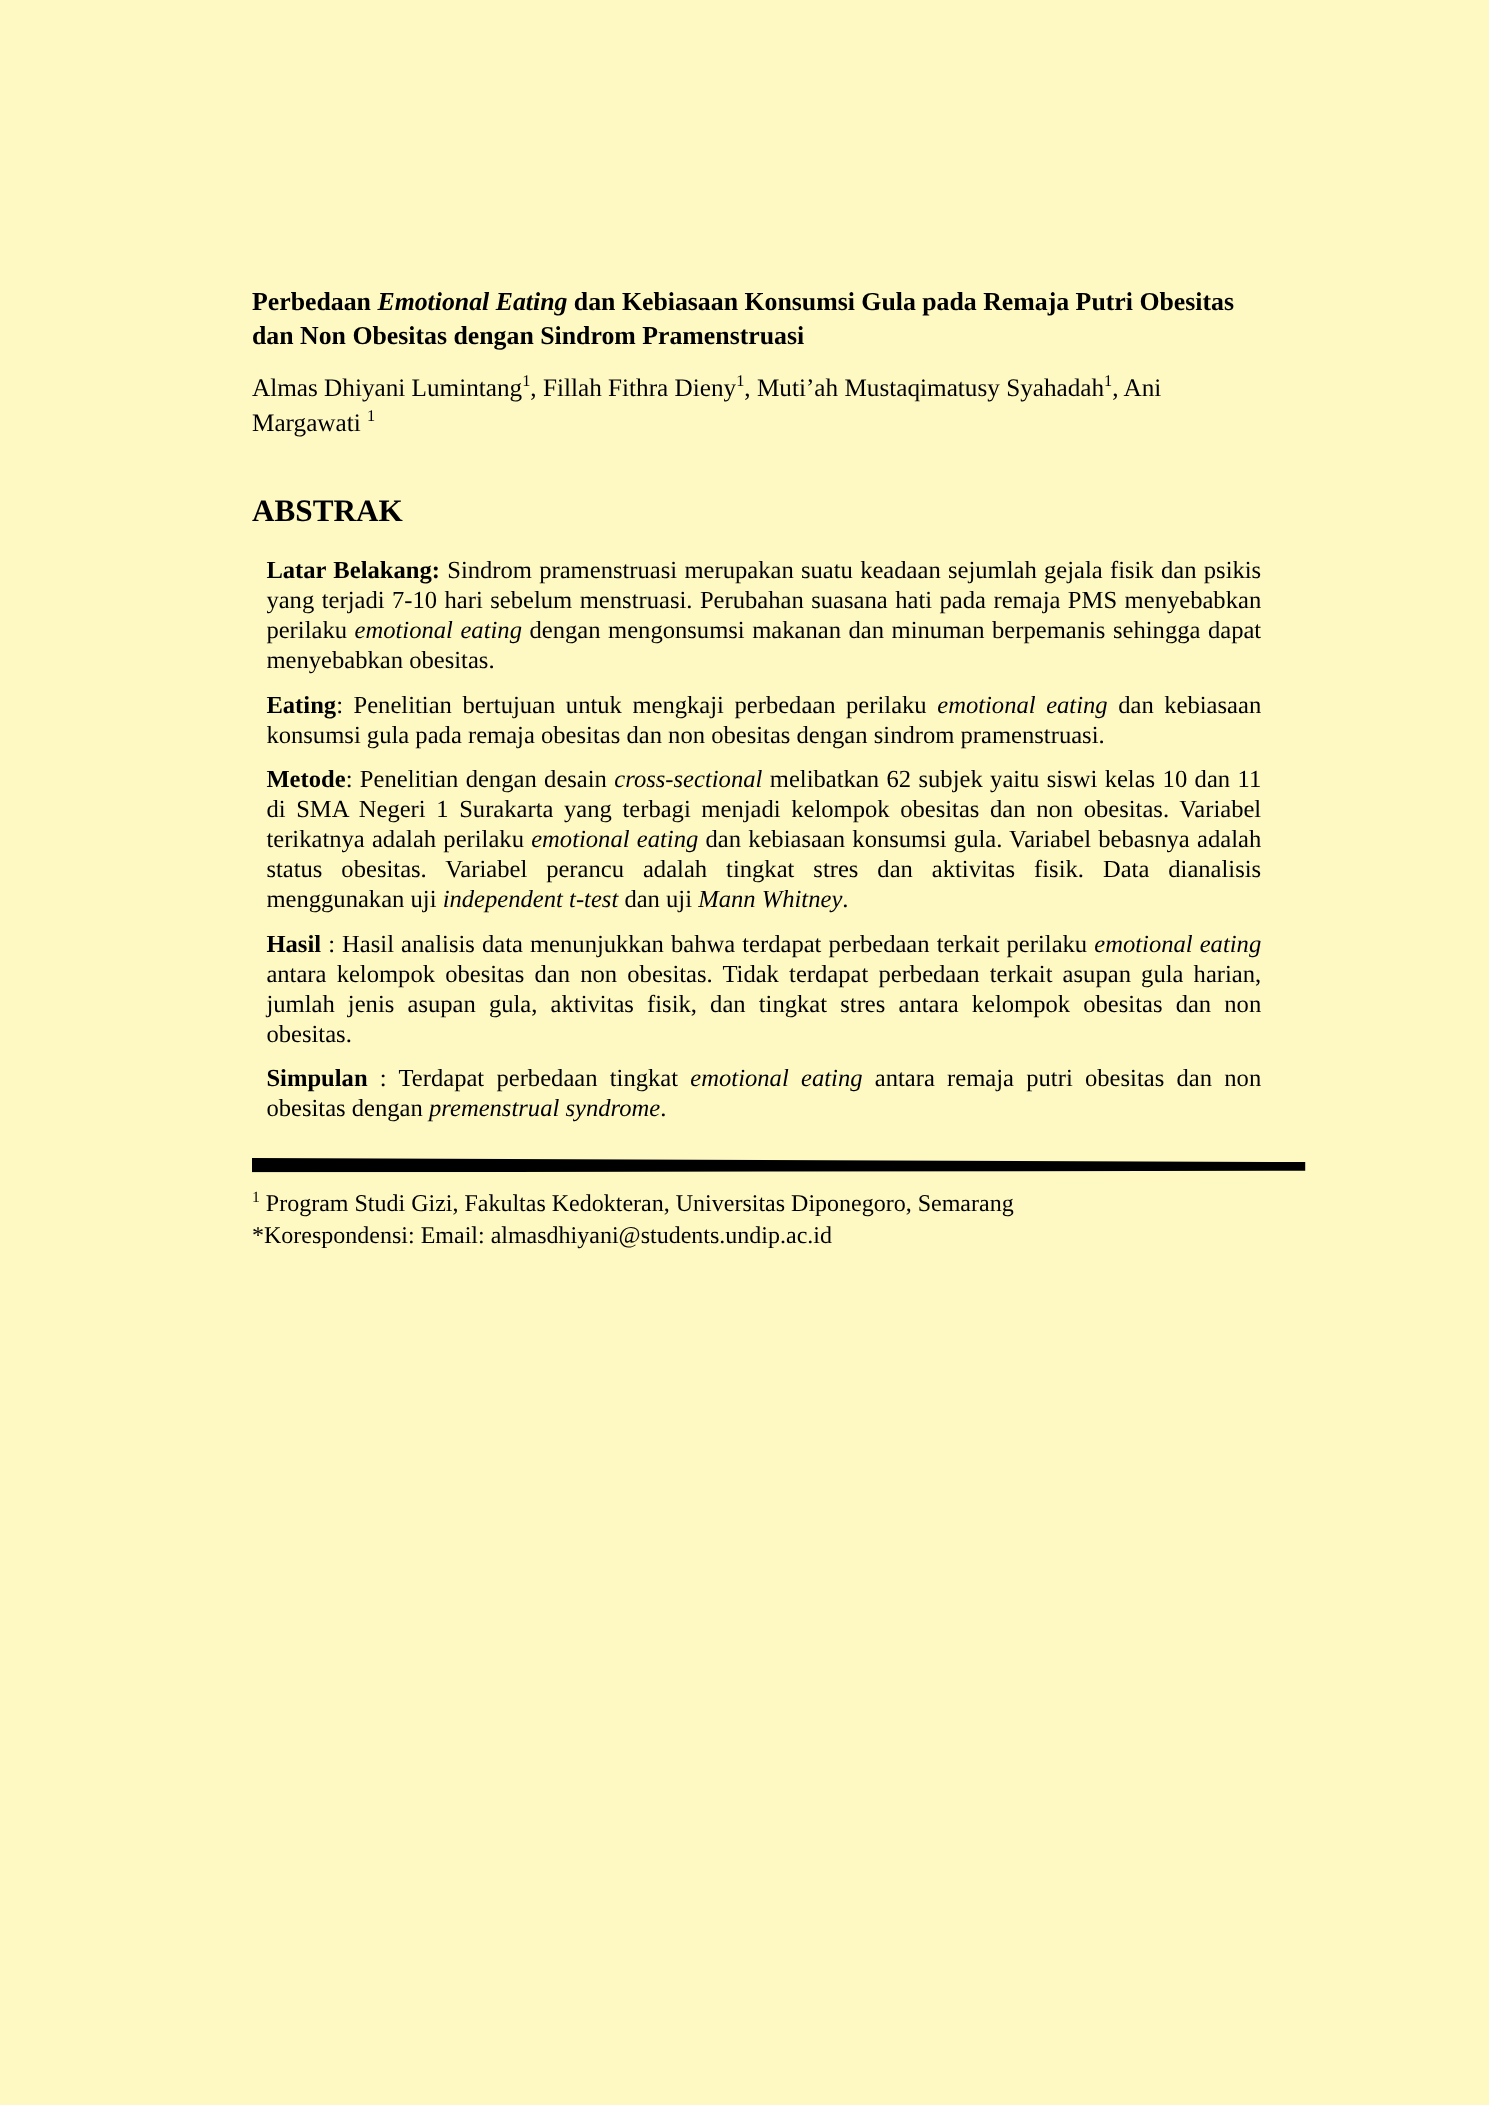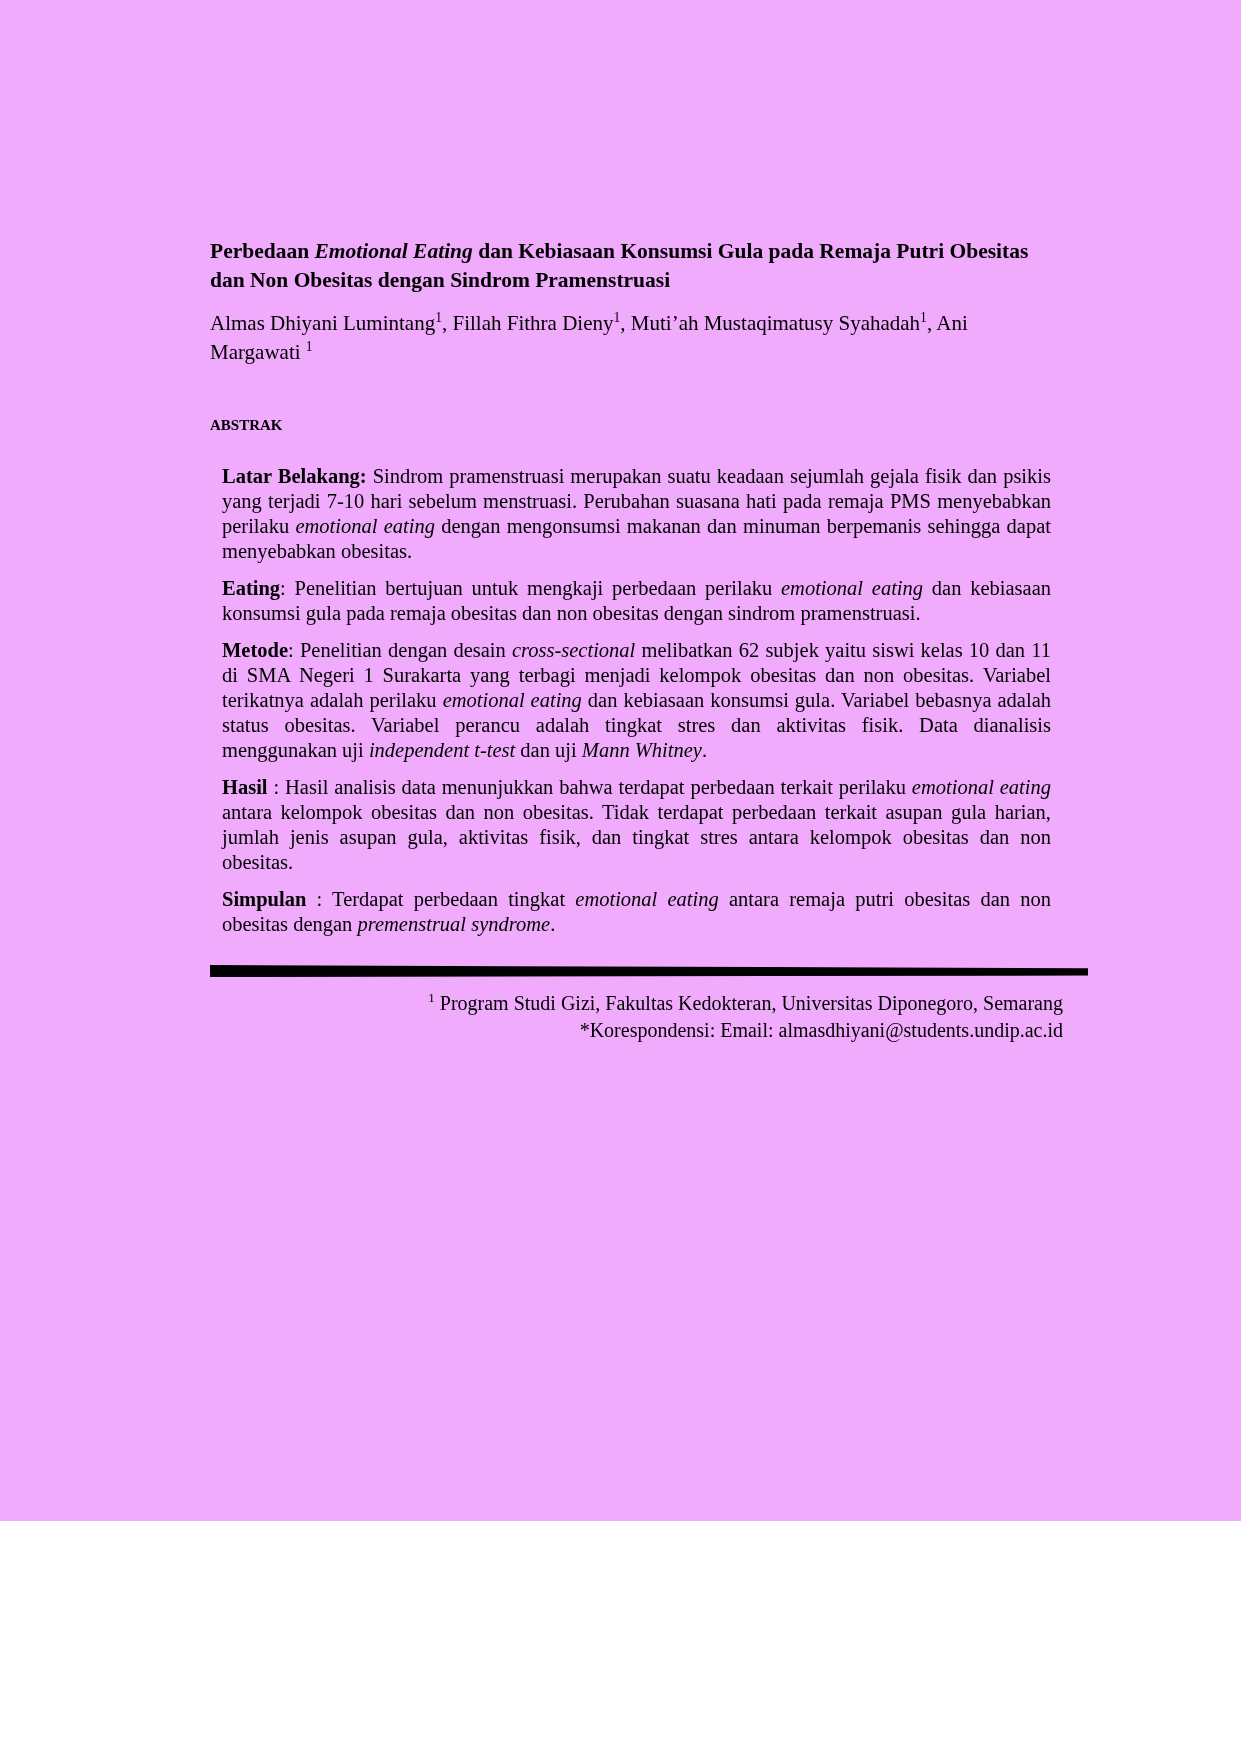--- a/index.html
+++ b/index.html
@@ -1,20 +1,20 @@
 <!DOCTYPE html>
 <html><head>
 <meta charset="utf-8">
 <style>
   html, body { margin: 0; padding: 0; background: #ffffff; }
   .page {
     position: relative;
     width: 1241px;
-    height: 1521px;
-    background: #f0abfc;
+    height: 1754px;
+    background: #fef9c3;
     color: #000000;
     font-family: "Liberation Serif", "DejaVu Serif", serif;
     overflow: hidden;
   }
   .content {
     position: absolute;
     left: 210px;
     top: 237px;
     width: 853px;
   }
@@ -23,21 +23,21 @@
     font-weight: bold;
     line-height: 29px;
   }
   .authors {
     margin-top: 14px;
     font-size: 21px;
     line-height: 29px;
   }
   .abstract-heading {
     margin-top: 46px;
-    font-size: 15px;
+    font-size: 26px;
     font-weight: bold;
     line-height: 25px;
   }
   .abstract-body {
     margin-top: 26px;
     font-size: 20.5px;
     line-height: 25px;
     text-align: justify;
   }
   .abstract-body p { margin: 12px; }
@@ -46,21 +46,21 @@
     width: 878px;
     height: 12px;
     background: #000000;
     clip-path: polygon(0 0, 100% 28%, 100% 88%, 0 100%);
   }
   .footnote {
     margin-top: 13px;
     font-size: 20px;
     line-height: 27px;
   }
-  .footnote p { margin: 0; text-align: right; }
+  .footnote p { margin: 0; }
   .b { font-weight: bold; }
   .i { font-style: italic; }
   sup { font-size: 0.65em; line-height: 0; }
 </style>
 </head>
 <body>
 
 <div class="page">
   <div class="content">
 

